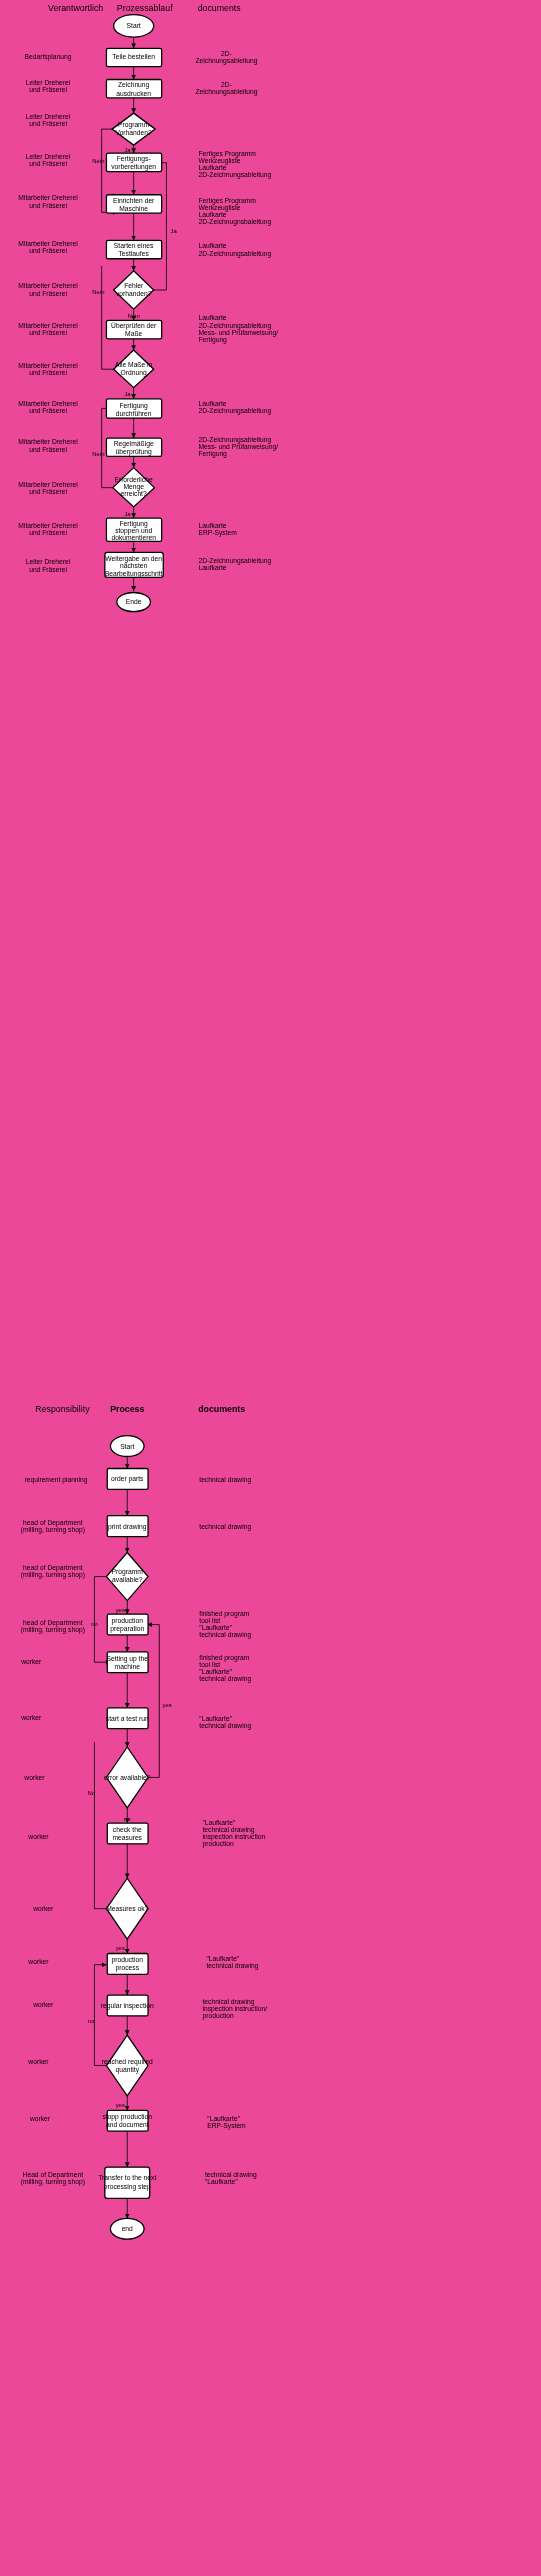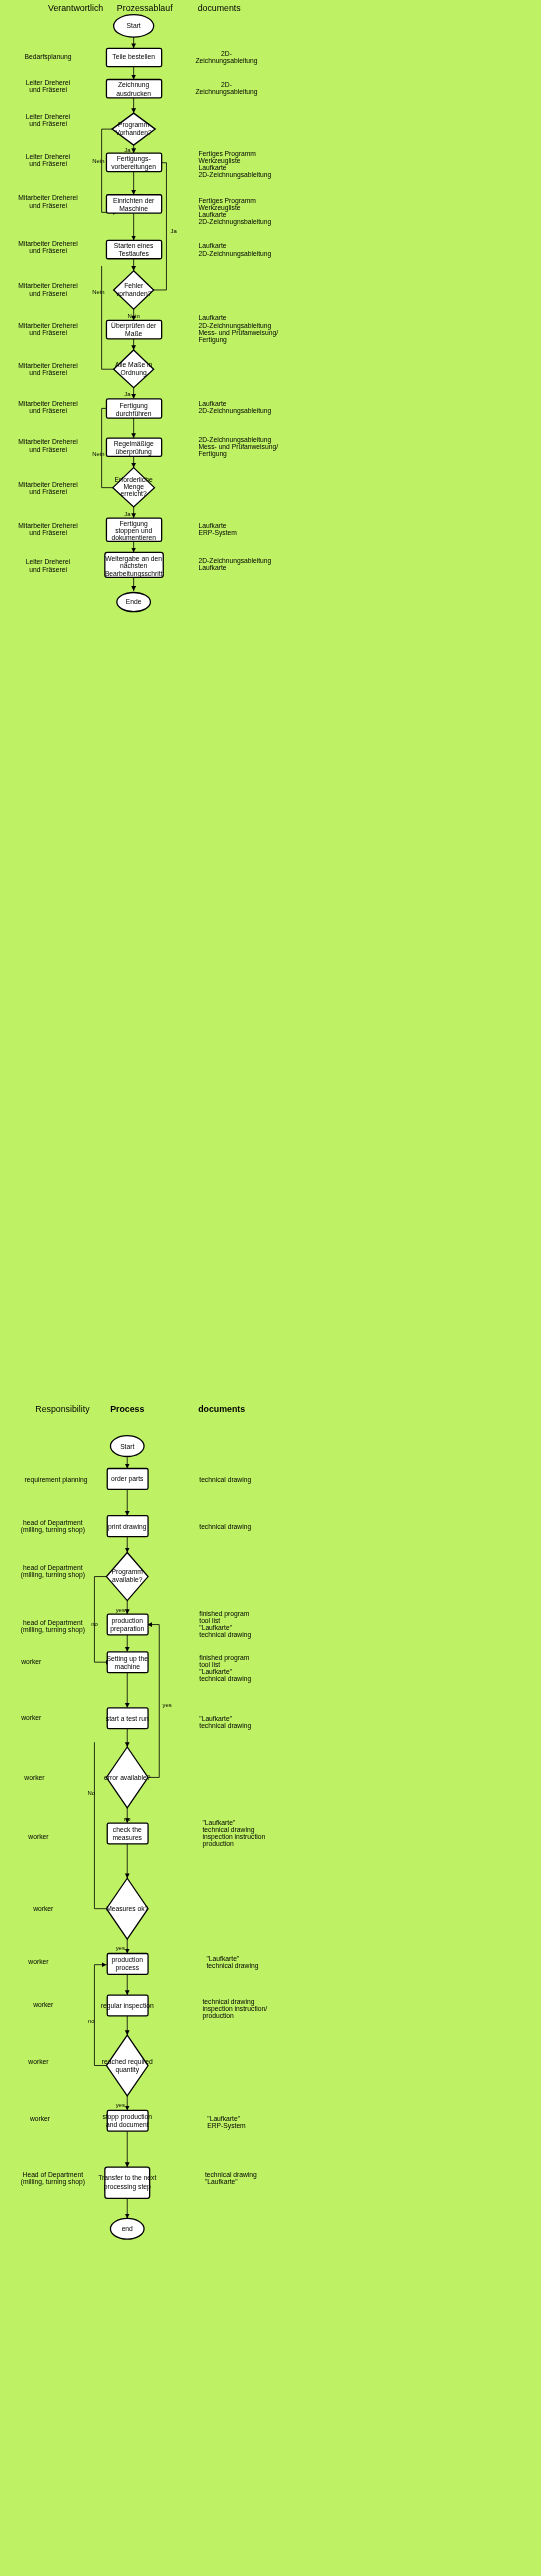--- a/index.html
+++ b/index.html
@@ -2,21 +2,21 @@
 <html style="font-size:13px"><head>
 <meta charset="utf-8">
 <style>
   html,body{margin:0;padding:0;background:#ffffff;}
   body{
     width:541px;
     font-family:"Liberation Sans","DejaVu Sans",sans-serif;
     color:#000000;
     -webkit-font-smoothing:antialiased;
   }
-  .page{position:relative;width:541px;height:2576px;overflow:hidden;background:#bef264;}
+  .page{position:relative;width:541px;height:2576px;overflow:hidden;background:#ec4899;}
   .chart{position:absolute;left:0;width:541px;}
   #chart-de{top:0;height:1249px;}
   #chart-en{top:1320px;height:1327px;}
   svg{display:block;}
   text{font-family:"Liberation Sans","DejaVu Sans",sans-serif;fill:#000;}
   .hdr{font-size:11px;}
   .hdr-b{font-size:11px;font-weight:bold;}
   .resp{font-size:8.4px;}
   .docs{font-size:8.4px;}
   .node{font-size:8.4px;}

